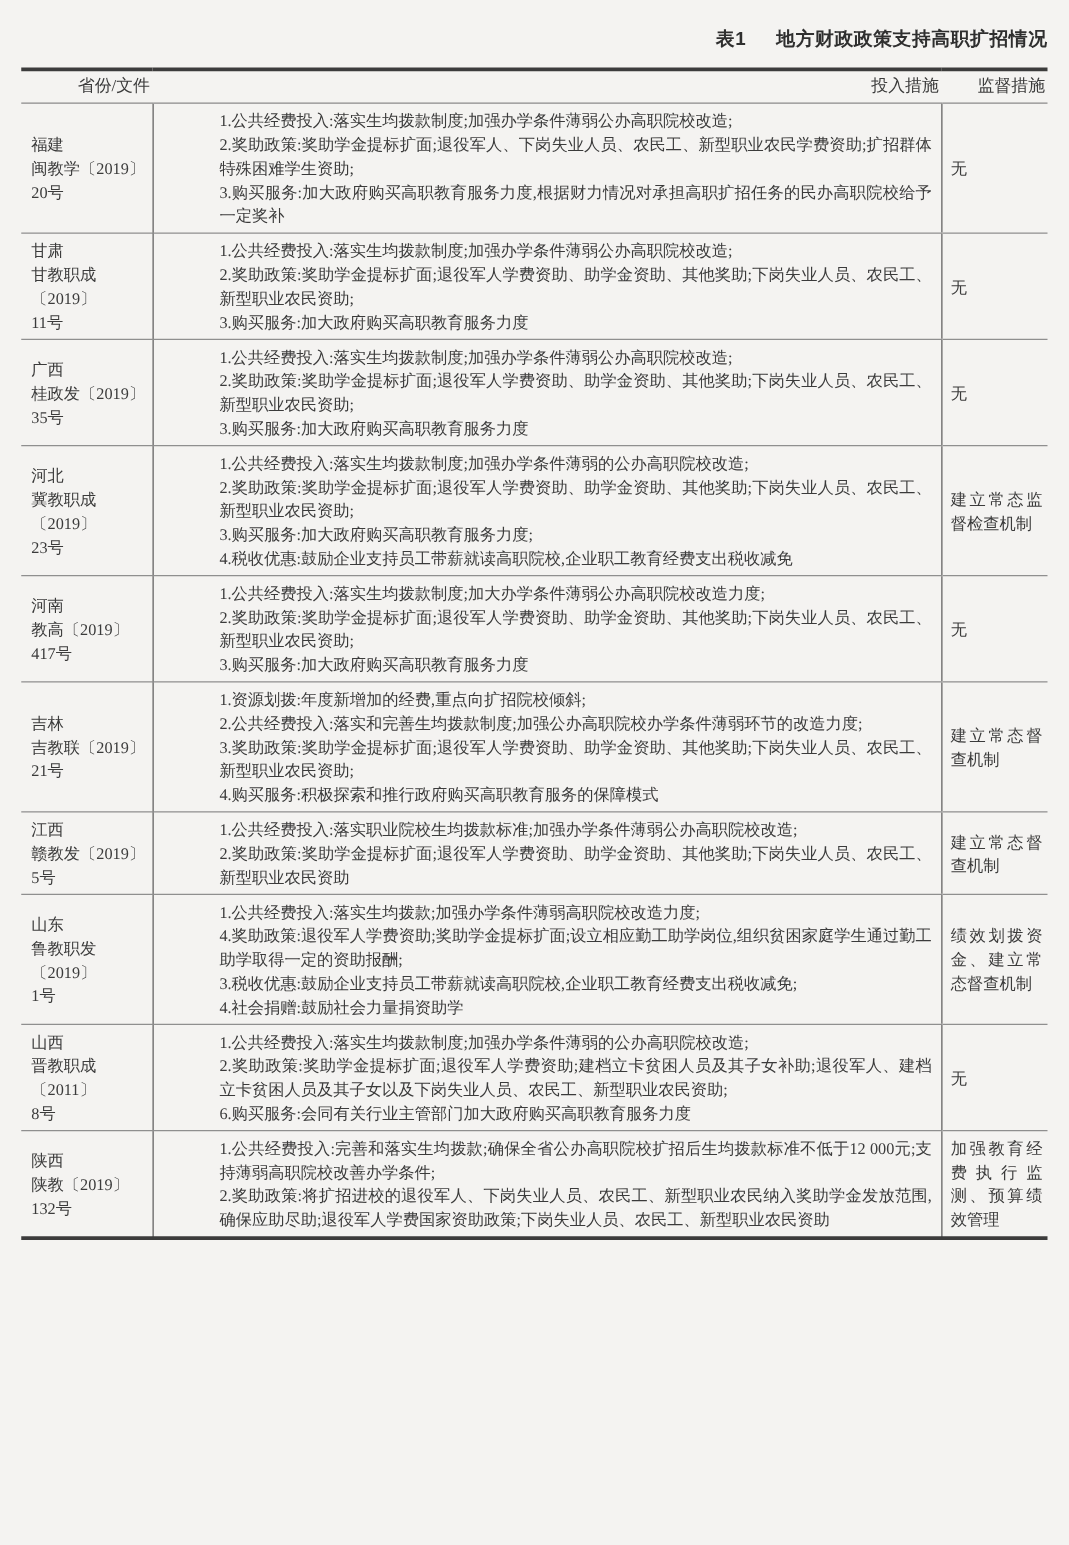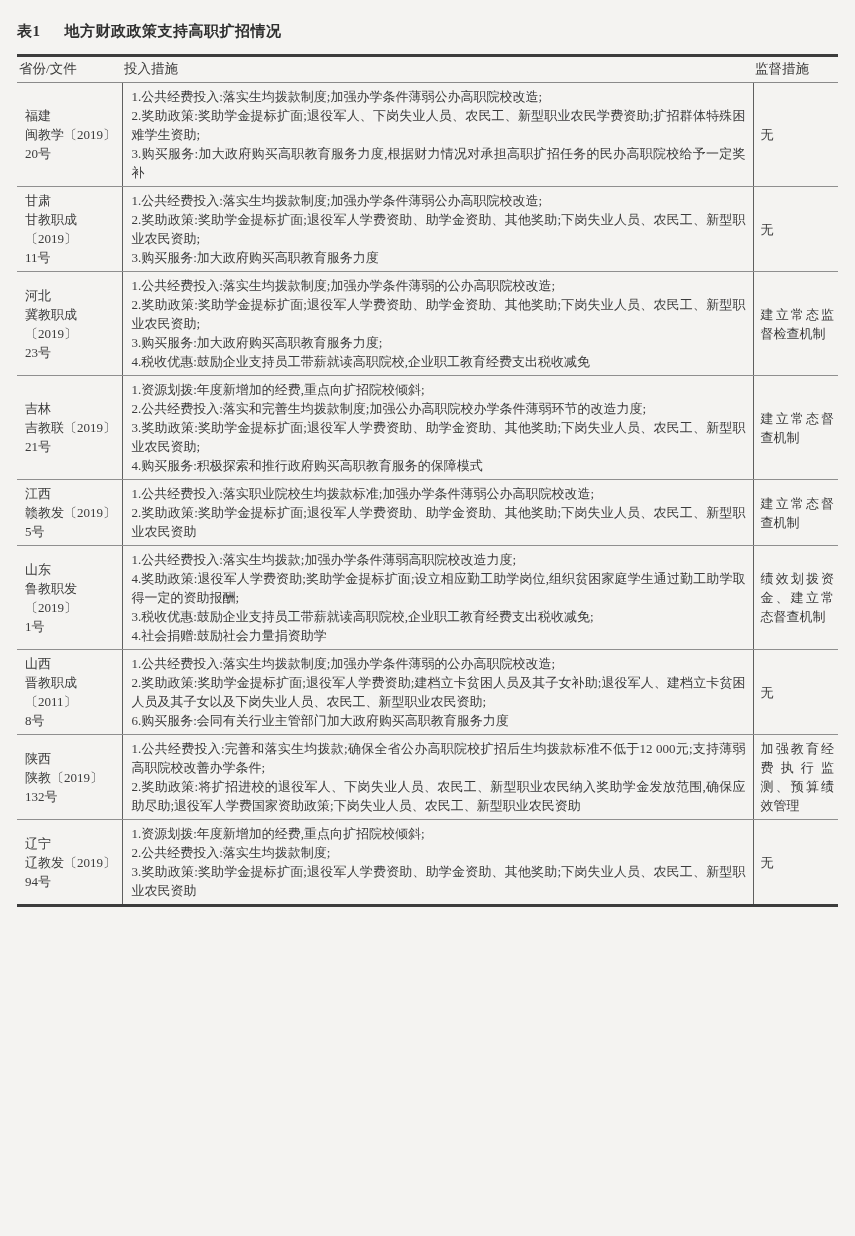--- a/index.html
+++ b/index.html
@@ -5,22 +5,22 @@
   html, body { margin: 0; padding: 0; }
   body {
     width: 855px; height: 1236px;
     background: #f4f3f1;
     font-family: "Liberation Serif", "DejaVu Serif", serif;
     color: #3b3b3b;
     overflow: hidden;
   }
   .page { padding: 12px 17px 0 17px; }
   .title {
-    text-align: left;
-    font-family: Liberation Serif, serif;
+    text-align: right;
+    font-family: Liberation Sans, sans-serif;
     font-weight: bold;
     font-size: 15px;
     color: #2f2f2f;
     margin: 10px 0 13px 0;
     letter-spacing: 0.5px;
   }
   .title .gap { display: inline-block; width: 24px; }
   table.policy {
     width: 821px;
     border-collapse: collapse;
@@ -30,35 +30,35 @@
   }
   col.c1 { width: 105px; }
   col.c2 { width: 631px; }
   col.c3 { width: 85px; }
   th {
     font-weight: normal;
     font-size: 13.5px;
     color: #3b3b3b;
     padding: 3px 2px 4px 2px;
     border-bottom: 1px solid #8a8a8a;
-    text-align: left;
+    text-align: right;
   }
   td {
     border-bottom: 1px solid #8f8f8f;
     font-size: 13px;
     vertical-align: middle;
     padding: 4px 0;
   }
   td.c1 {
     border-right: 1px solid #5f5f5f;
     padding: 4px 3px 4px 8px;
     line-height: 19px;
   }
   td.c2 { padding: 4px 7px 4px 9px; }
-  td.c2 .measure-item { line-height: 19px; text-align: justify; }
+  td.c2 .measure-item { line-height: 19px; text-align: justify; margin-left: 44px; }
   td.c3 {
     border-left: 1px solid #5f5f5f;
     padding: 4px 4px 4px 7px;
     line-height: 19px;
     text-align: justify;
   }
   tbody tr:last-child td { border-bottom: none; }
 </style>
 </head>
 <body>
@@ -108,32 +108,62 @@
             <div class="measure-item">1.公共经费投入:落实生均拨款制度;加强办学条件薄弱公办高职院校改造;</div>
             <div class="measure-item">2.奖助政策:奖助学金提标扩面;退役军人学费资助、助学金资助、其他奖助;下岗失业人员、农民工、新型职业农民资助;</div>
             <div class="measure-item">3.购买服务:加大政府购买高职教育服务力度</div>
           </td>
           <td class="c3">
             <div>无</div>
           </td>
         </tr>
         <tr>
           <td class="c1">
+            <div>广西</div>
+            <div>桂政发〔2019〕</div>
+            <div>35号</div>
+          </td>
+          <td class="c2">
+            <div class="measure-item">1.公共经费投入:落实生均拨款制度;加强办学条件薄弱公办高职院校改造;</div>
+            <div class="measure-item">2.奖助政策:奖助学金提标扩面;退役军人学费资助、助学金资助、其他奖助;下岗失业人员、农民工、新型职业农民资助;</div>
+            <div class="measure-item">3.购买服务:加大政府购买高职教育服务力度</div>
+          </td>
+          <td class="c3">
+            <div>无</div>
+          </td>
+        </tr>
+        <tr>
+          <td class="c1">
             <div>河北</div>
             <div>冀教职成〔2019〕</div>
             <div>23号</div>
           </td>
           <td class="c2">
             <div class="measure-item">1.公共经费投入:落实生均拨款制度;加强办学条件薄弱的公办高职院校改造;</div>
             <div class="measure-item">2.奖助政策:奖助学金提标扩面;退役军人学费资助、助学金资助、其他奖助;下岗失业人员、农民工、新型职业农民资助;</div>
             <div class="measure-item">3.购买服务:加大政府购买高职教育服务力度;</div>
             <div class="measure-item">4.税收优惠:鼓励企业支持员工带薪就读高职院校,企业职工教育经费支出税收减免</div>
           </td>
           <td class="c3">
             <div>建立常态监督检查机制</div>
+          </td>
+        </tr>
+        <tr>
+          <td class="c1">
+            <div>河南</div>
+            <div>教高〔2019〕</div>
+            <div>417号</div>
+          </td>
+          <td class="c2">
+            <div class="measure-item">1.公共经费投入:落实生均拨款制度;加大办学条件薄弱公办高职院校改造力度;</div>
+            <div class="measure-item">2.奖助政策:奖助学金提标扩面;退役军人学费资助、助学金资助、其他奖助;下岗失业人员、农民工、新型职业农民资助;</div>
+            <div class="measure-item">3.购买服务:加大政府购买高职教育服务力度</div>
+          </td>
+          <td class="c3">
+            <div>无</div>
           </td>
         </tr>
         <tr>
           <td class="c1">
             <div>吉林</div>
             <div>吉教联〔2019〕</div>
             <div>21号</div>
           </td>
           <td class="c2">
             <div class="measure-item">1.资源划拨:年度新增加的经费,重点向扩招院校倾斜;</div>
@@ -197,31 +227,16 @@
             <div>132号</div>
           </td>
           <td class="c2">
             <div class="measure-item">1.公共经费投入:完善和落实生均拨款;确保全省公办高职院校扩招后生均拨款标准不低于12 000元;支持薄弱高职院校改善办学条件;</div>
             <div class="measure-item">2.奖助政策:将扩招进校的退役军人、下岗失业人员、农民工、新型职业农民纳入奖助学金发放范围,确保应助尽助;退役军人学费国家资助政策;下岗失业人员、农民工、新型职业农民资助</div>
           </td>
           <td class="c3">
             <div>加强教育经费执行监测、预算绩效管理</div>
           </td>
         </tr>
-        <tr>
-          <td class="c1">
-            <div>辽宁</div>
-            <div>辽教发〔2019〕</div>
-            <div>94号</div>
-          </td>
-          <td class="c2">
-            <div class="measure-item">1.资源划拨:年度新增加的经费,重点向扩招院校倾斜;</div>
-            <div class="measure-item">2.公共经费投入:落实生均拨款制度;</div>
-            <div class="measure-item">3.奖助政策:奖助学金提标扩面;退役军人学费资助、助学金资助、其他奖助;下岗失业人员、农民工、新型职业农民资助</div>
-          </td>
-          <td class="c3">
-            <div>无</div>
-          </td>
-        </tr>
       </tbody>
   </table>
 
 </div>
 
 </body></html>

